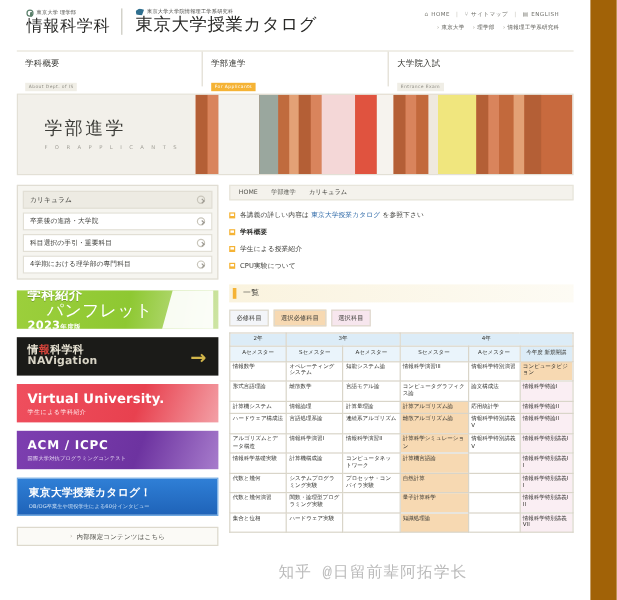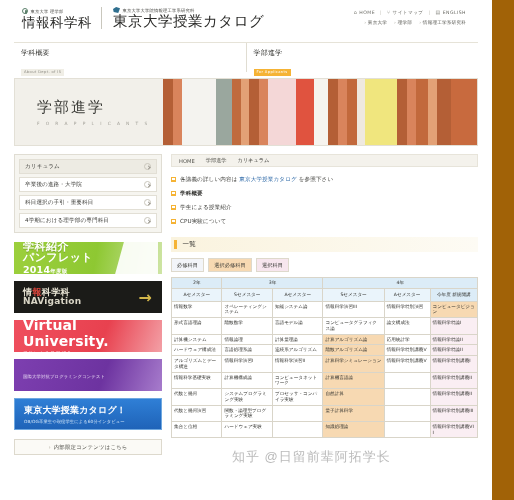--- a/index.html
+++ b/index.html
@@ -130,21 +130,21 @@
     font-family: "DejaVu Serif", "Liberation Serif", serif;
   }
   .hero-en {
     margin-top: 4px; font-size: 4.4px; color: #a3a199; letter-spacing: 2.4px;
   }
   .hero-img { flex: 1 1 auto; position: relative; overflow: hidden; background: #c86a3e; }
   .hb { position: absolute; top: -6px; bottom: -6px; }
 
   
   .body { display: flex; margin: 8px 14px 0 14px; }
-  .side { width: 148px; flex: none; }
+  .side { width: 168px; flex: none; }
   .main { flex: 1 1 auto; padding-left: 9px; }
 
   
   .smenu { border: 1px solid #e0ddd3; background: #f6f5f0; padding: 4px; }
   .smenu-item {
     display: flex; align-items: center; justify-content: space-between;
     background: #ffffff; border: 1px solid #e2dfd5;
     height: 15px; margin-bottom: 3px; padding: 0 5px;
     font-size: 5.6px; color: #3b3b37; cursor: pointer;
     letter-spacing: .1px; white-space: nowrap; overflow: hidden;
@@ -164,39 +164,39 @@
 
   
   .banners { margin-top: 9px; display: flex; flex-direction: column; gap: 7px; }
   .bn {
     height: 32px; position: relative; overflow: hidden;
     cursor: pointer; display: flex; flex-direction: column;
     justify-content: center; padding-left: 9px;
   }
   .bn-a { background: linear-gradient(100deg,#9ccf3c 0%,#8ec832 55%,#cfe5a6 100%); }
   .bn-a .l1 { font-size: 11px; font-weight: bold; color: #ffffff; letter-spacing: .5px; line-height: 1; text-shadow: 0 1px 0 rgba(0,0,0,.2); }
-  .bn-a .l2 { font-size: 11px; font-weight: bold; color: #ffffff; letter-spacing: .4px; line-height: 1.15; }
+  .bn-a .l2 { font-size: 14px; font-weight: normal; color: #ffffff; letter-spacing: .4px; line-height: 1.15; margin-left: 16px; }
   .bn-a .l3 { font-size: 9.5px; font-weight: bold; color: #ffffff; letter-spacing: .2px; line-height: 1; }
   .bn-a .l3 small { font-size: 5.5px; }
   .bn-a::after {
     content: ""; position: absolute; right: 4px; top: -4px;
     width: 44px; height: 40px; background: #ffffff;
     clip-path: polygon(25% 0,100% 0,100% 100%,0 100%);
     opacity: .92;
   }
   .bn-b { background: #1b1b18; }
   .bn-b .l1 { font-size: 9px; font-weight: bold; color: #e8e4d4; letter-spacing: .4px; line-height: 1.05; }
   .bn-b .l1 em { font-style: normal; color: #d8453c; }
   .bn-b .l2 { font-size: 9px; font-weight: bold; color: #d9d5c6; letter-spacing: .2px; line-height: 1; }
   .bn-b::after {
     content: "\2192"; position: absolute; right: 10px; top: 7px;
     font-size: 16px; color: #d2b64a; font-weight: bold;
   }
   .bn-c { background: linear-gradient(110deg,#ef4f5e 0%,#e8414f 60%,#f3a0a6 100%); }
-  .bn-c .l1 { font-size: 14px; font-weight: bold; color: #ffffff; letter-spacing: .1px; }
+  .bn-c .l1 { font-size: 11px; font-weight: bold; color: #ffffff; letter-spacing: .1px; }
   .bn-c .l2 { font-size: 5px; color: #ffe7e9; letter-spacing: .4px; margin-top: 1px; }
   .bn-d { background: linear-gradient(110deg,#7d3fb0 0%,#6d33a0 60%,#a77ccc 100%); }
   .bn-d .l1 { font-size: 10px; font-weight: bold; color: #ffffff; letter-spacing: .6px; }
   .bn-d .l2 { font-size: 4.3px; color: #e7d9f3; letter-spacing: .2px; margin-top: 2px; }
   .bn-e { background: linear-gradient(180deg,#2f7fd6 0%,#1f63b8 100%); border: 1px solid #6fa8e0; }
   .bn-e .l1 { font-size: 9px; font-weight: bold; color: #ffffff; letter-spacing: .2px; }
   .bn-e .l2 { font-size: 4.3px; color: #cfe3f7; letter-spacing: .1px; margin-top: 2px; }
   .side-btn {
     margin-top: 9px; height: 16px;
     border: 1px solid #ddd9cd; background: #fbfaf6;
@@ -267,24 +267,24 @@
   table.cur th { text-align: center; vertical-align: middle; font-weight: normal; }
   th.yr { background: #dcecf7; font-size: 5px; height: 10px; }
   th.sem { background: #eaf4fb; font-size: 5px; height: 13px; }
   th.newly { background: #dcecf7; font-size: 4.5px; font-weight: bold; line-height: 1.1; }
   td.k0 { background: #ffffff; }
   td.k1 { background: #f7d9b2; }
   td.k2 { background: #faeef3; }
   td.blank { background: #ffffff; }
 
   .watermark {
-    position: absolute; left: 232px; top: 448px;
+    position: absolute; left: 232px; top: 468px;
     font-size: 13px; color: rgba(130,130,130,.55);
     letter-spacing: 1px; pointer-events: none;
-    font-family: Liberation Sans, sans-serif;
+    font-family: Liberation Mono, monospace;
   }
 </style>
 </head>
 <body>
 
 <div class="page">
  <div class="sheet">
 
   <div class="header">
     <div class="hdr-left">
@@ -330,20 +330,24 @@
   </div>
 
   <div class="nav">
     <div class="nav-item">
       <div class="nav-jp">学科概要</div>
       <div class="nav-en">About Dept. of IS</div>
     </div>
     <div class="nav-item active">
       <div class="nav-jp">学部進学</div>
       <div class="nav-en">For Applicants</div>
+    </div>
+    <div class="nav-item">
+      <div class="nav-jp">大学院入試</div>
+      <div class="nav-en">Entrance Exam</div>
     </div>
   </div>
 
   <div class="hero">
     <div class="hero-cap">
       <div class="hero-jp">学部進学</div>
       <div class="hero-en">F O R   A P P L I C A N T S</div>
     </div>
     <div class="hero-img">
       <div class="hb" style="left:0;width:10px;background:#b45f36;"></div>
@@ -389,31 +393,32 @@
         <div class="smenu-item">
           <span>4学期における理学部の専門科目</span>
           <span class="sarrow"></span>
         </div>
       </div>
 
       <div class="banners">
         <div class="bn bn-a">
           <div class="l1">学科紹介</div>
           <div class="l2">パンフレット</div>
-          <div class="l3"><span>2014</span><small>年度版</small></div>
+          <div class="l3"><span>2023</span><small>年度版</small></div>
         </div>
         <div class="bn bn-b">
           <div class="l1"><span>情</span><em>報</em><span>科学科</span></div>
           <div class="l2">NAVigation</div>
         </div>
         <div class="bn bn-c">
           <div class="l1">Virtual University.</div>
           <div class="l2">学生による学科紹介</div>
         </div>
         <div class="bn bn-d">
+          <div class="l1">ACM / ICPC</div>
           <div class="l2">国際大学対抗プログラミングコンテスト</div>
         </div>
         <div class="bn bn-e">
           <div class="l1">東京大学授業カタログ！</div>
           <div class="l2">OB/OG卒業生や現役学生による60分インタビュー</div>
         </div>
       </div>
 
       <div class="side-btn">内部限定コンテンツはこちら</div>
     </div>

